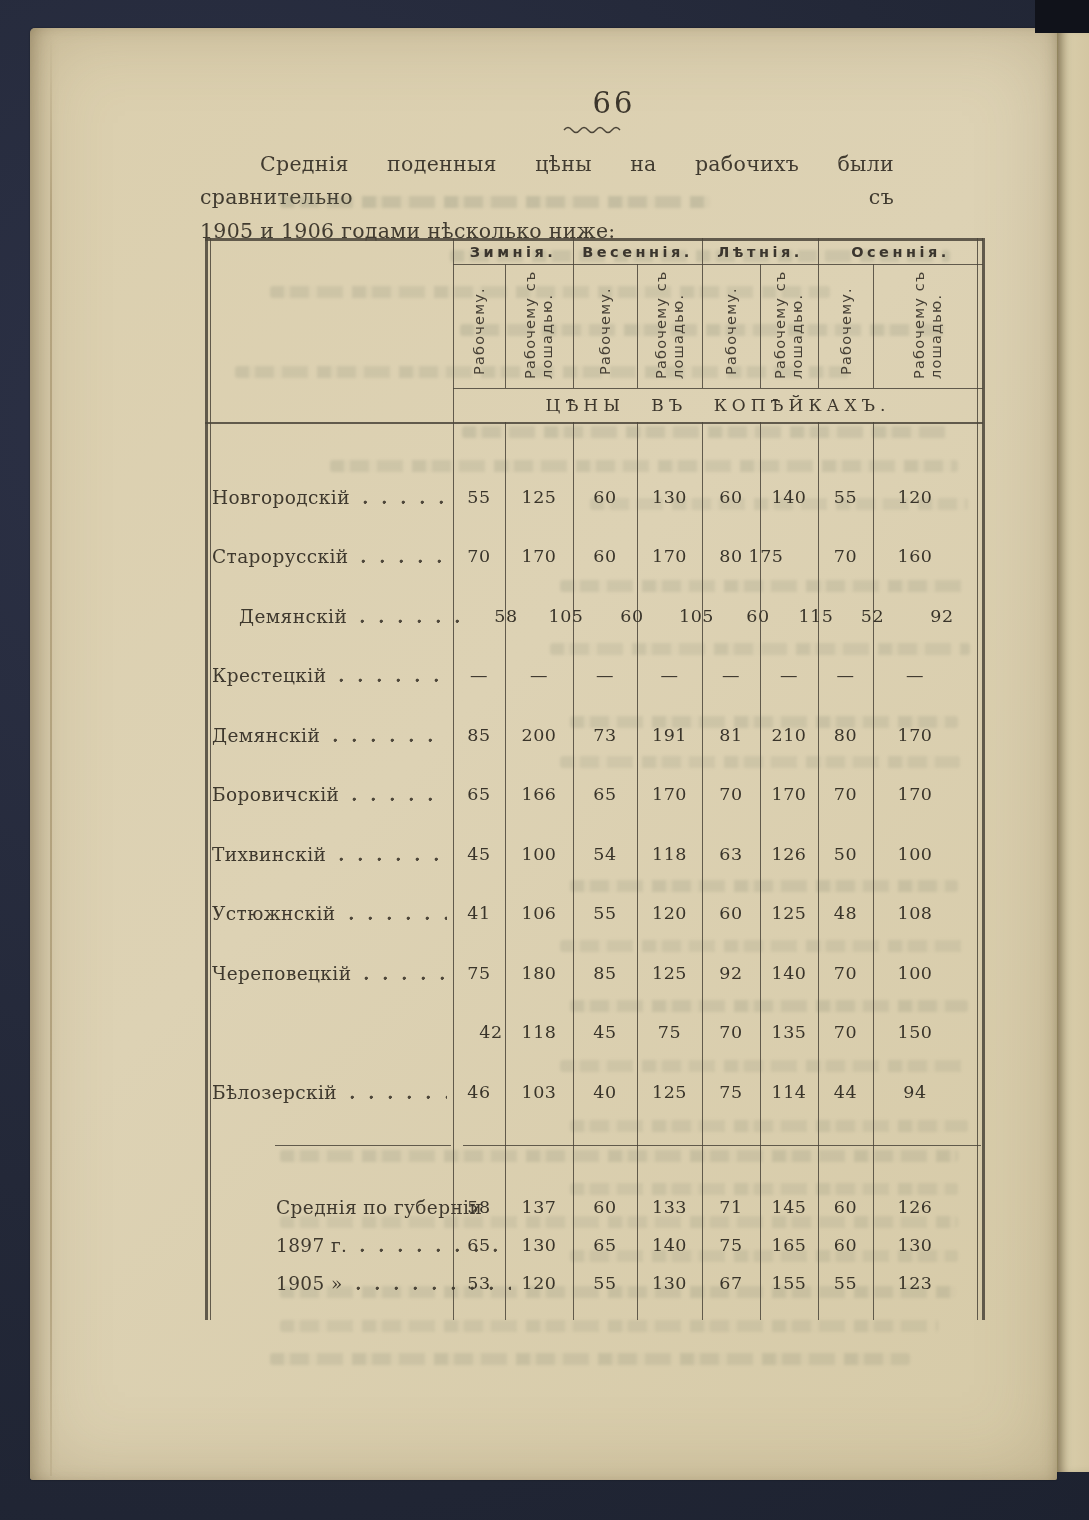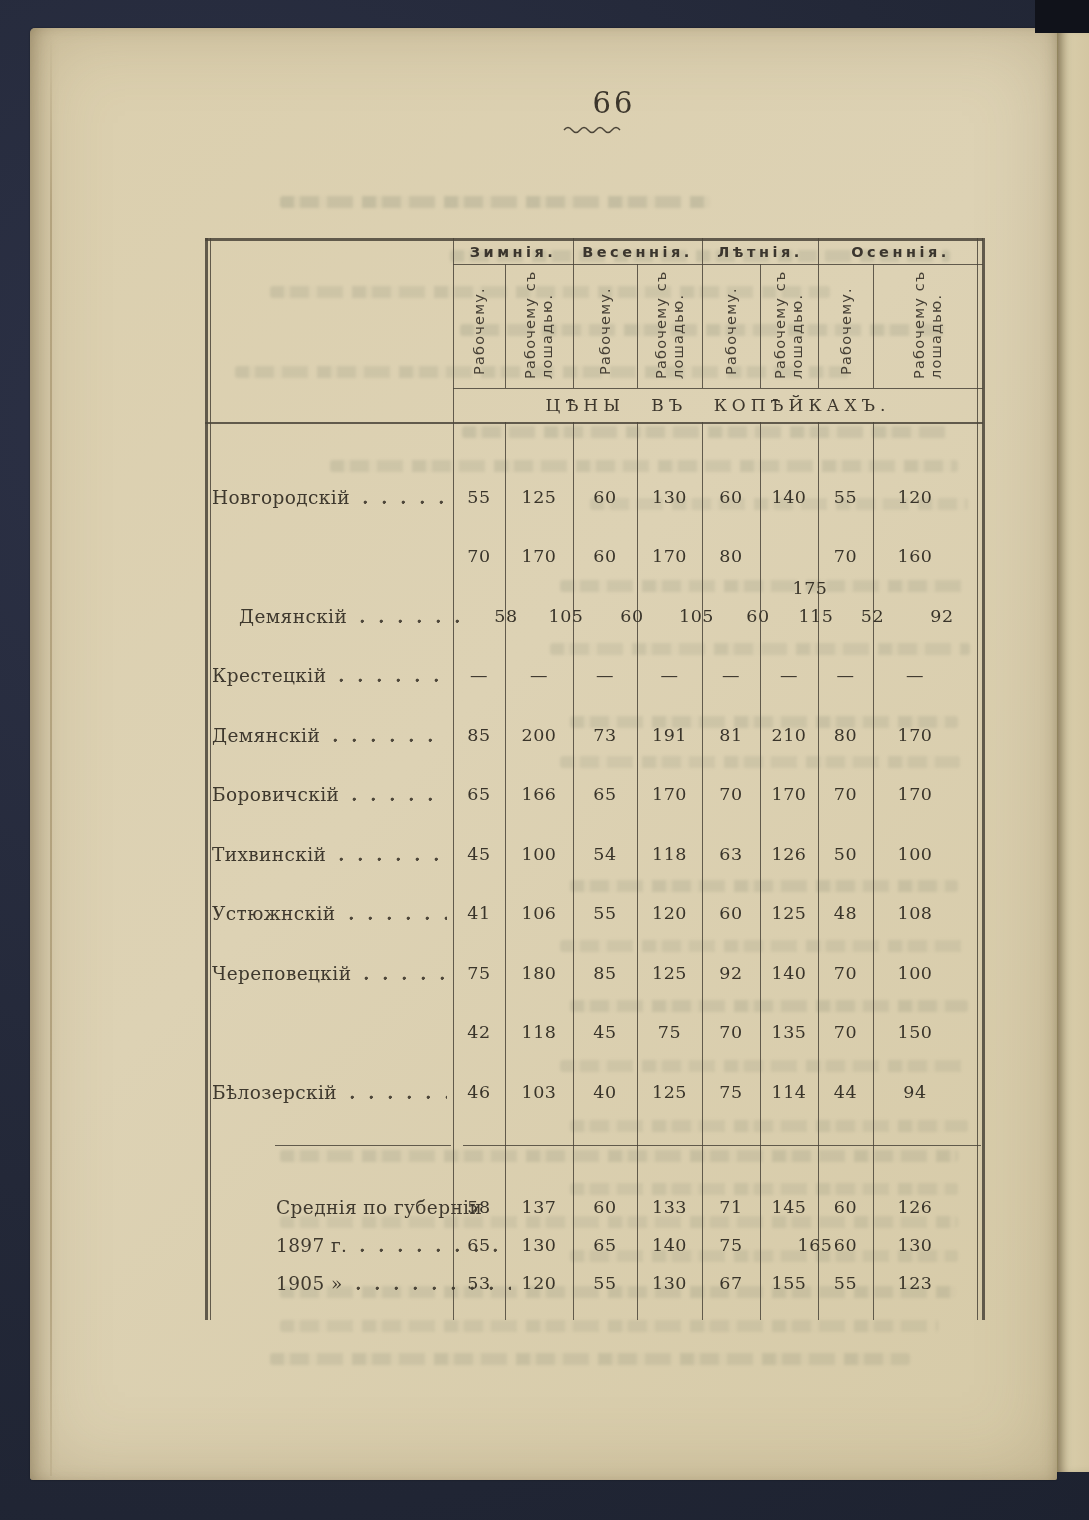--- a/index.html
+++ b/index.html
@@ -94,20 +94,24 @@
 <body>
 
 <div class="page">
   <div class="page-edge-line"></div>
 
   <div class="pagenum">66</div>
   <svg class="squig" width="64" height="9" viewBox="0 0 64 9">
     <path d="M2 5 q4 -5 8 0 t8 0 t8 0 t8 0 t8 0 t8 0 t8 0" fill="none" stroke="#4a4438" stroke-width="1.4"></path>
   </svg>
 
+  <div class="intro">
+    <div class="l1">Среднія поденныя цѣны на рабочихъ были сравнительно съ</div>
+    <div class="l2">1905 и 1906 годами нѣсколько ниже:</div>
+  </div>
 
   <div id="ghosts">
       <div class="ghost" style="left: 250px; top: 168px; width: 430px; height: 12px; opacity: 0.4;"></div>
       <div class="ghost" style="left: 420px; top: 222px; width: 500px; height: 12px; opacity: 0.34;"></div>
       <div class="ghost" style="left: 240px; top: 258px; width: 560px; height: 12px; opacity: 0.3;"></div>
       <div class="ghost" style="left: 430px; top: 296px; width: 490px; height: 12px; opacity: 0.34;"></div>
       <div class="ghost" style="left: 205px; top: 338px; width: 620px; height: 12px; opacity: 0.3;"></div>
       <div class="ghost" style="left: 432px; top: 398px; width: 492px; height: 12px; opacity: 0.34;"></div>
       <div class="ghost" style="left: 300px; top: 432px; width: 628px; height: 12px; opacity: 0.3;"></div>
       <div class="ghost" style="left: 560px; top: 470px; width: 378px; height: 12px; opacity: 0.26;"></div>
@@ -196,26 +200,30 @@
         <span class="tval" style="left: 248px; width: 52px;">55</span>
         <span class="tval" style="left: 300px; width: 68px;">125</span>
         <span class="tval" style="left: 368px; width: 64px;">60</span>
         <span class="tval" style="left: 432px; width: 65px;">130</span>
         <span class="tval" style="left: 497px; width: 58px;">60</span>
         <span class="tval" style="left: 555px; width: 58px;">140</span>
         <span class="tval" style="left: 613px; width: 55px;">55</span>
         <span class="tval" style="left: 668px; width: 110px; padding-right: 26px;">120</span>
       </div>
       <div class="trow" style="top: 301px;">
+        <div class="tlabel">
+          <span>Старорусскій</span>
+          <span class="leader"></span>
+        </div>
         <span class="tval" style="left: 248px; width: 52px;">70</span>
         <span class="tval" style="left: 300px; width: 68px;">170</span>
         <span class="tval" style="left: 368px; width: 64px;">60</span>
         <span class="tval" style="left: 432px; width: 65px;">170</span>
         <span class="tval" style="left: 497px; width: 58px;">80</span>
-        <span class="tval" style="left: 576px; width: 58px; margin-top: 32px;">175</span>
+        <span class="tval" style="left: 532px; width: 58px;">175</span>
         <span class="tval" style="left: 613px; width: 55px;">70</span>
         <span class="tval" style="left: 668px; width: 110px; padding-right: 26px;">160</span>
       </div>
       <div class="trow" style="top: 361px; margin-left: 27px;">
         <div class="tlabel">
           <span>Демянскій</span>
           <span class="leader"></span>
         </div>
         <span class="tval" style="left: 248px; width: 52px;">58</span>
         <span class="tval" style="left: 300px; width: 68px;">105</span>
@@ -304,21 +312,21 @@
         <span class="tval" style="left: 248px; width: 52px;">75</span>
         <span class="tval" style="left: 300px; width: 68px;">180</span>
         <span class="tval" style="left: 368px; width: 64px;">85</span>
         <span class="tval" style="left: 432px; width: 65px;">125</span>
         <span class="tval" style="left: 497px; width: 58px;">92</span>
         <span class="tval" style="left: 555px; width: 58px;">140</span>
         <span class="tval" style="left: 613px; width: 55px;">70</span>
         <span class="tval" style="left: 668px; width: 110px; padding-right: 26px;">100</span>
       </div>
       <div class="trow" style="top: 777px;">
-        <span class="tval" style="left: 248px; width: 52px;">42</span>
+        <span class="tval" style="left: 260px; width: 52px;">42</span>
         <span class="tval" style="left: 300px; width: 68px;">118</span>
         <span class="tval" style="left: 368px; width: 64px;">45</span>
         <span class="tval" style="left: 432px; width: 65px;">75</span>
         <span class="tval" style="left: 497px; width: 58px;">70</span>
         <span class="tval" style="left: 555px; width: 58px;">135</span>
         <span class="tval" style="left: 613px; width: 55px;">70</span>
         <span class="tval" style="left: 668px; width: 110px; padding-right: 26px;">150</span>
       </div>
       <div class="trow" style="top: 837px;">
         <div class="tlabel">
@@ -350,21 +358,21 @@
       <div class="trow" style="top: 990px;">
         <div class="tlabel" style="padding-left: 64px;">
           <span>1897 г.</span>
           <span class="leader"></span>
         </div>
         <span class="tval" style="left: 248px; width: 52px;">65</span>
         <span class="tval" style="left: 300px; width: 68px;">130</span>
         <span class="tval" style="left: 368px; width: 64px;">65</span>
         <span class="tval" style="left: 432px; width: 65px;">140</span>
         <span class="tval" style="left: 497px; width: 58px;">75</span>
-        <span class="tval" style="left: 581px; width: 58px;">165</span>
+        <span class="tval" style="left: 555px; width: 58px;">165</span>
         <span class="tval" style="left: 613px; width: 55px;">60</span>
         <span class="tval" style="left: 668px; width: 110px; padding-right: 26px;">130</span>
       </div>
       <div class="trow" style="top: 1028px;">
         <div class="tlabel" style="padding-left: 64px;">
           <span>1905 »</span>
           <span class="leader"></span>
         </div>
         <span class="tval" style="left: 248px; width: 52px;">53</span>
         <span class="tval" style="left: 300px; width: 68px;">120</span>

